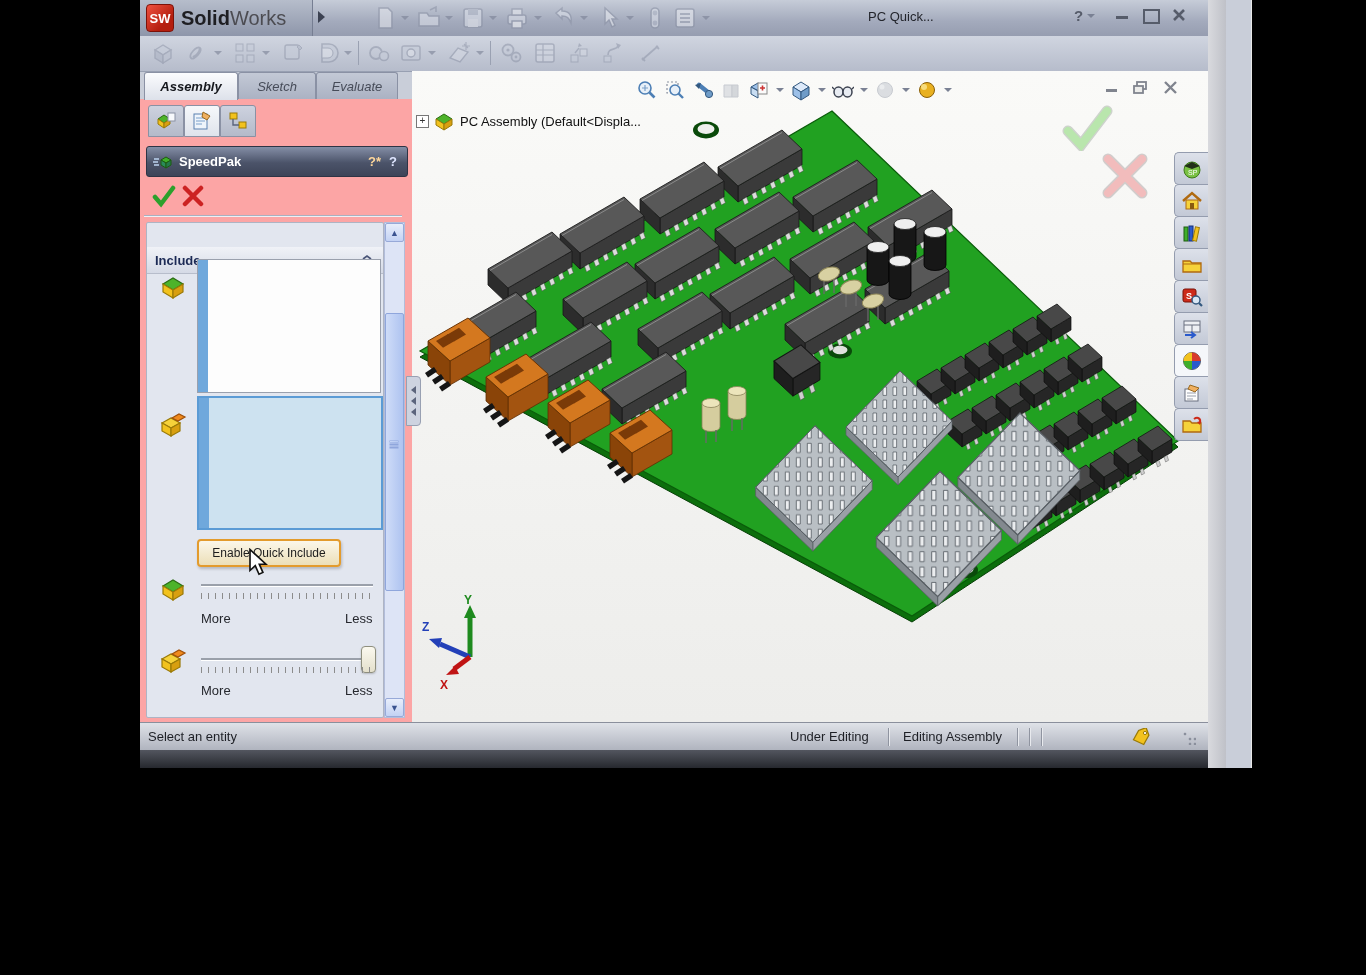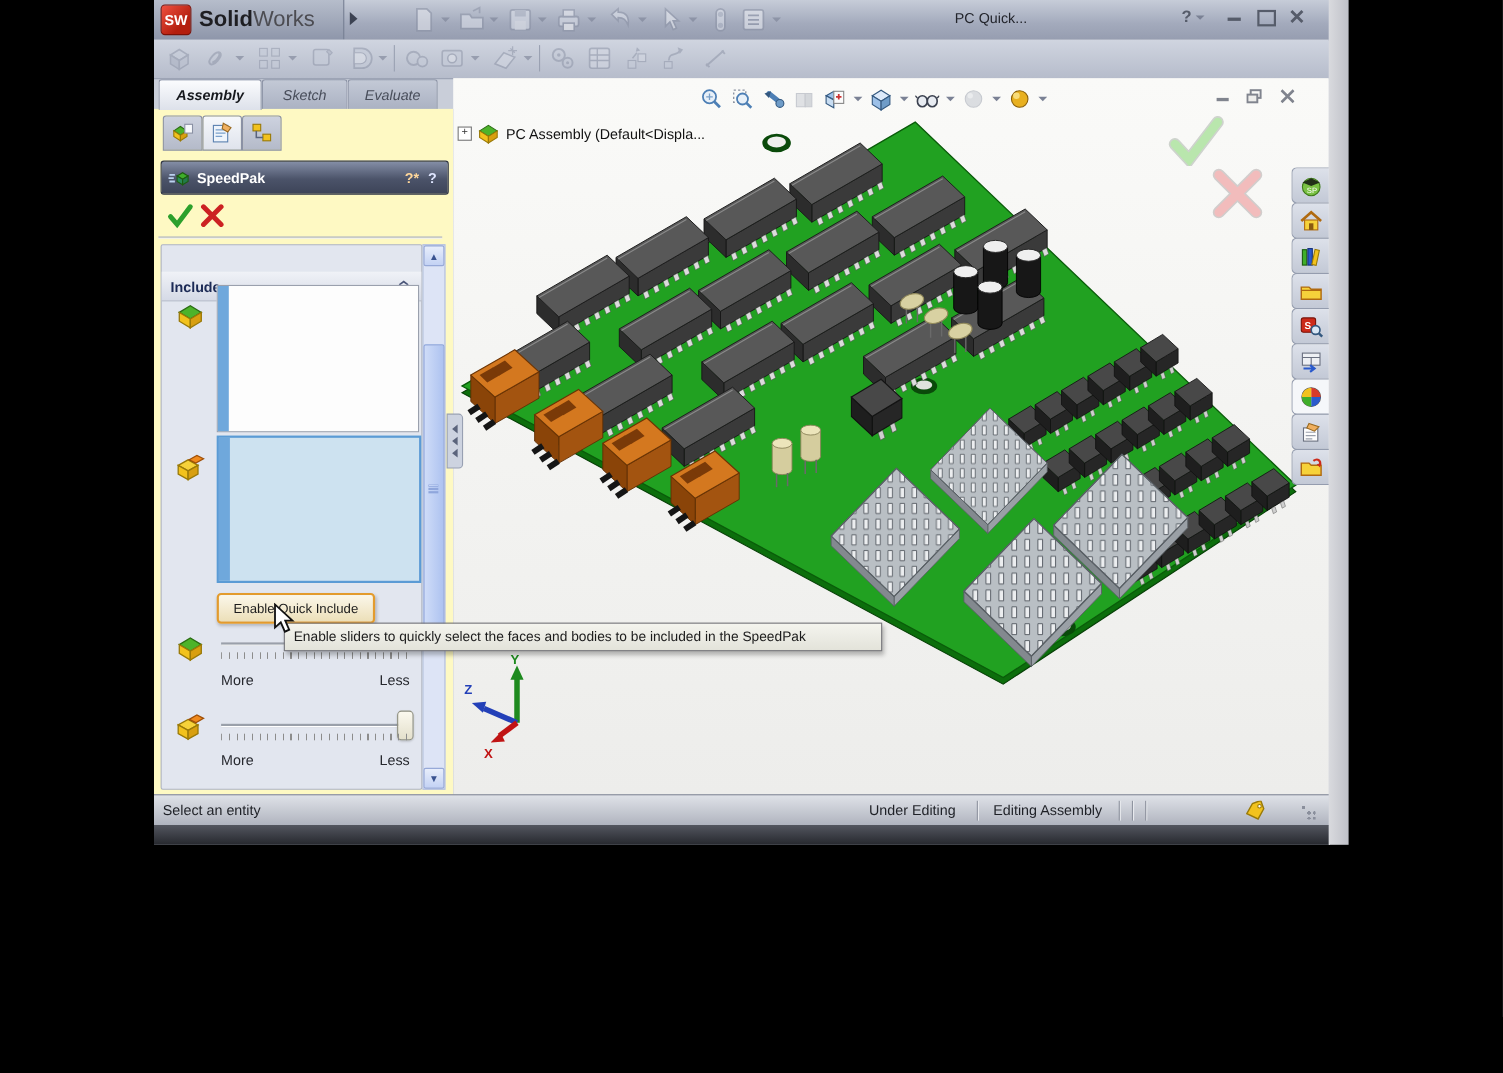--- a/index.html
+++ b/index.html
@@ -1,20 +1,20 @@
 <!DOCTYPE html>
 <html><head>
 <meta charset="utf-8">
 <style>
   html,body{margin:0;padding:0;background:#000;}
   #stage{position:relative;width:1366px;height:975px;background:#000;overflow:hidden;
          font-family:"Liberation Sans",sans-serif;-webkit-font-smoothing:antialiased;}
   
   #app{position:absolute;left:140px;top:0;width:1068px;height:768px;background:#c9ced9;
-       border-right:1px solid #e8e8e8;}
+       border-right:1px solid #e8e8e8;padding-left:43px;}
   #rightstrip{position:absolute;left:1208px;top:0;width:18px;height:768px;
        background:linear-gradient(90deg,#d9dade,#bfc1c8);}
   
   #titlebar{position:absolute;left:0;top:0;width:1068px;height:36px;
        background:linear-gradient(#c6ccd8,#a3aabc 60%,#969db0);border-bottom:1px solid #7f8698;}
   #logoseg{position:absolute;left:0;top:0;width:172px;height:36px;
        background:linear-gradient(#b6bdcb,#8e96aa);border-right:1px solid #767e92;display:flex;align-items:center;}
   .swbadge{width:26px;height:26px;margin-left:6px;border-radius:4px;
        background:linear-gradient(135deg,#ef5140,#b41e0e 70%);border:1px solid #7c1108;
        color:#fff;font-weight:bold;font-size:13px;display:flex;align-items:center;justify-content:center;}
@@ -37,21 +37,21 @@
   #toolbar2{position:absolute;left:0;top:36px;width:1068px;height:35px;
        background:linear-gradient(#d0d5e0,#b6bccb);border-bottom:1px solid #98a0b2;}
   .tb2-ico{position:absolute;top:4px;width:26px;height:26px;opacity:.5;}
   .tb2-sep{position:absolute;top:5px;width:1px;height:24px;background:#9aa1b2;}
   
   .cmtab{position:absolute;top:0;height:27px;font-size:13px;display:flex;align-items:center;justify-content:center;
        border:1px solid #8a91a4;border-bottom:0;border-radius:3px 3px 0 0;color:#474c59;
        background:linear-gradient(#c3c9d6,#aab1c2);font-style:italic;}
   .cmtab.active{background:linear-gradient(#fbfcfe,#dde1ea);font-weight:bold;color:#16181d;z-index:2;}
   
-  #panel{position:absolute;left:0;top:99px;width:272px;height:623px;background:#fef9c3;border-right:1px solid #8a91a4;}
+  #panel{position:absolute;left:0;top:99px;width:272px;height:623px;background:#fca5a5;border-right:1px solid #8a91a4;}
   .mtab{position:absolute;top:6px;width:34px;height:30px;border:1px solid #8a91a4;border-radius:3px 3px 0 0;
        background:linear-gradient(#cdd2df,#b4bac9);display:flex;align-items:center;justify-content:center;}
   .mtab.active{background:linear-gradient(#f6f8fb,#dfe3ec);}
   #pmheader{position:absolute;left:6px;top:47px;width:260px;height:29px;border-radius:3px;
        background:linear-gradient(#848ea6,#4b5369 55%,#3d4458);border:1px solid #2e3445;
        display:flex;align-items:center;color:#fff;font-weight:bold;font-size:13px;}
   #pmheader .q{margin-left:auto;color:#dfe6ff;font-weight:bold;font-size:13px;}
   
   #includegrp{position:absolute;left:6px;top:123px;width:236px;height:494px;
        background:#e2e6ef;border:1px solid #aeb4c4;border-radius:2px;}
@@ -689,20 +689,17 @@
           <path d="M2,9 l8,-7 h8 v8 l-8,7 z" fill="#f2c21d" stroke="#9a7a08" stroke-width="1.3" transform="rotate(-20 10 9)"></path>
           <circle cx="14" cy="5" r="1.6" fill="#fff" stroke="#9a7a08"></circle>
         </svg>
       <div id="grip"></div>
     </div>
     <div id="bottomband"></div>
   </div>
 
   <div id="rightstrip"></div>
 
-  <div id="tooltip">
-      <span>Enable sliders to quickly select the faces and bodies to be included in the SpeedPak</span>
-    </div>
 
   <svg style="position:absolute;left:247px;top:548px;z-index:60" width="24" height="30" viewBox="0 0 16 20">
     <path d="M2,1 L2,15 L5.5,11.8 L8,17.5 L10.6,16.3 L8.2,10.8 L12.6,10.8 Z" fill="#fff" stroke="#111" stroke-width="1.1"></path>
   </svg>
 </div>
 
 </body></html>

